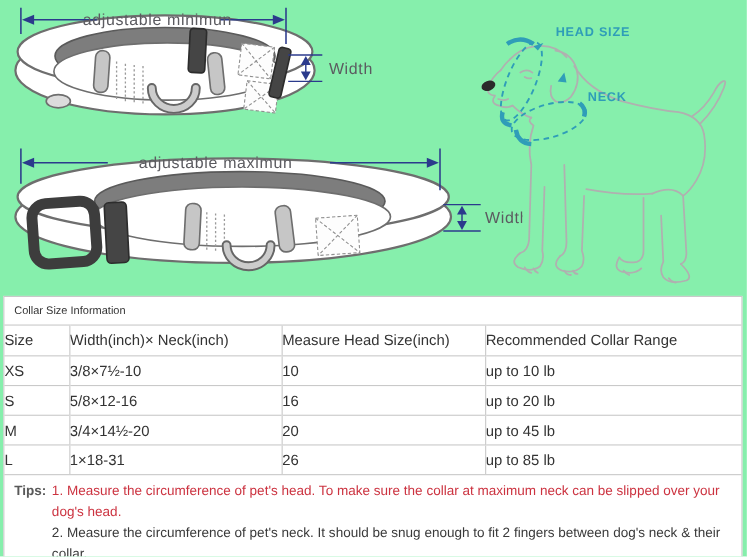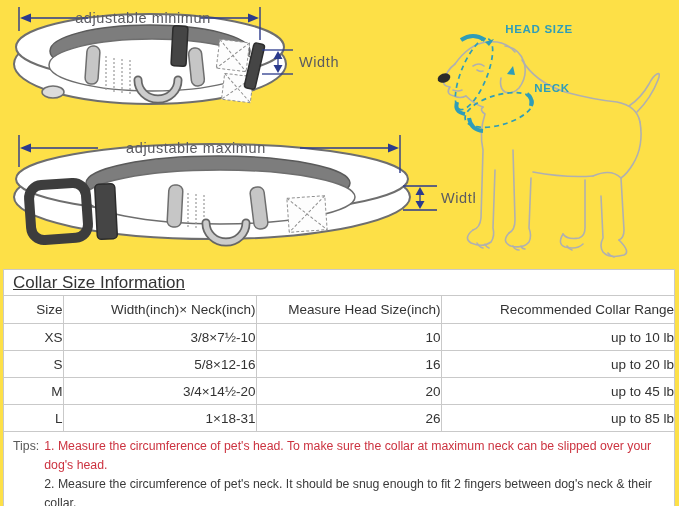--- a/index.html
+++ b/index.html
@@ -1,53 +1,53 @@
 <!DOCTYPE html>
 <html><head>
 <meta charset="utf-8">
 <style>
   html,body { margin:0; padding:0; background:#fff; }
   .canvas {
-    position:relative; width:679px; height:506px; background:#fde047;
+    position:relative; width:679px; height:506px; background:#86efac;
     font-family:"Liberation Sans", sans-serif; overflow:hidden;
   }
   svg { position:absolute; }
   .diag-label {
     fill:#5b5b60; font-size:14.5px; letter-spacing:0.6px;
     font-family:"Liberation Sans", sans-serif;
   }
   .teal-label {
     fill:#2f9db8; font-size:11.5px; font-weight:bold; letter-spacing:0.7px;
     font-family:"Liberation Sans", sans-serif;
   }
   
   .size-box {
     position:absolute; left:3px; top:269px; width:672px;
     border:1px solid #c9c9c9; box-sizing:border-box; color:#333;
     background:#fff;
   }
   .size-title {
-    height:25px; line-height:25px; padding-left:9px; font-size:17px;text-decoration:underline;
+    height:25px; line-height:25px; padding-left:9px; font-size:10px;
   }
   table.size-table { border-collapse:collapse; width:100%; table-layout:fixed; }
   .size-table th, .size-table td {
     border-top:1px solid #c9c9c9; border-left:1px solid #c9c9c9;
-    text-align:right; font-weight:normal; font-size:13.5px; padding:0;
+    text-align:left; font-weight:normal; font-size:13.5px; padding:0;
     color:#333; overflow:hidden; white-space:nowrap;
   }
   .size-table th { height:27px; }
   .size-table td { height:26px; }
   .size-table th:first-child, .size-table td:first-child { border-left:none; }
   .col-size { width:59px; } .col-wn { width:193px; } .col-head { width:185px; }
   
   .tips {
     border-top:1px solid #c9c9c9; display:flex; align-items:flex-start;
     padding:5px 6px 6px 9px; font-size:12.3px; line-height:1.55; gap:5px;
   }
-  .tips-label { color:#595959; white-space:nowrap; }
+  .tips-label { color:#595959; white-space:nowrap;font-weight:bold; }
   .tip-1 { color:#cc3340; }
   .tip-2 { color:#3a3a3a; }
 </style>
 </head>
 <body>
 
 <div class="canvas">
 
   <svg style="left:0;top:0" width="345" height="128" viewBox="0 0 345 128">
 

